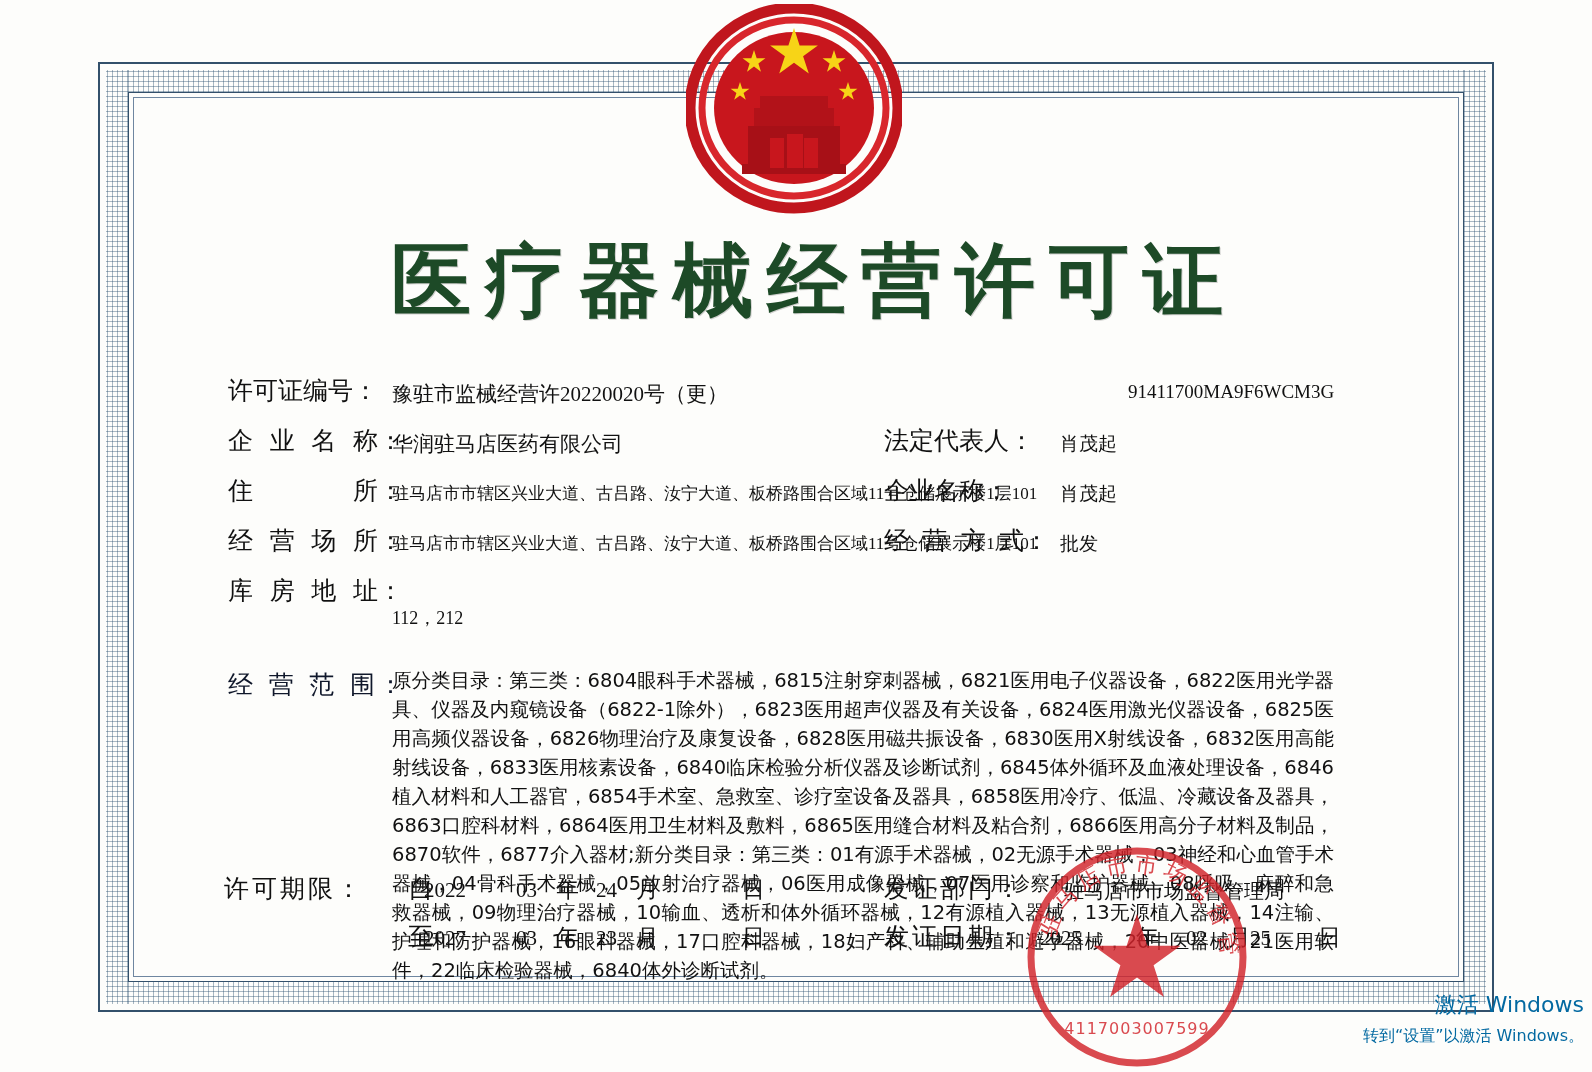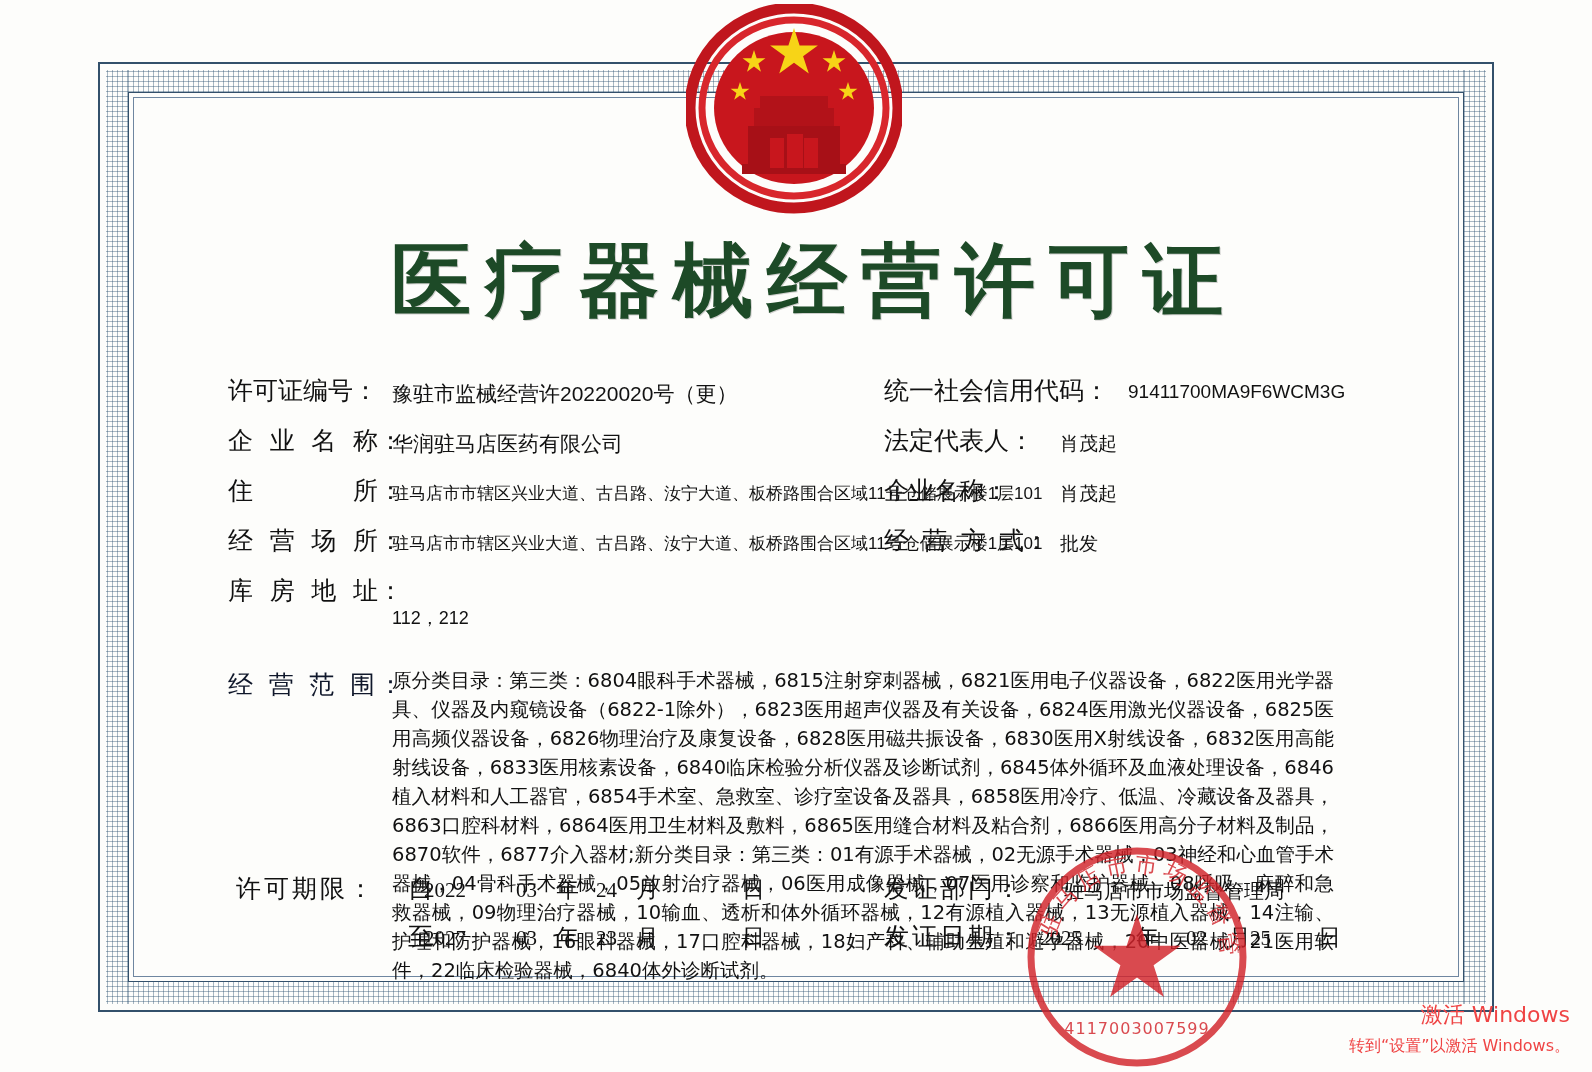--- a/index.html
+++ b/index.html
@@ -98,21 +98,21 @@
     font-size: 25px;
     color: #111;
     font-family: "DejaVu Serif", "Liberation Serif", serif;
     white-space: nowrap;
   }
   .val {
     position: absolute;
     font-size: 19px;
     color: #111;
     white-space: nowrap;
-    font-family: Liberation Sans, sans-serif;
+    font-family: Liberation Serif, serif;
   }
   .val.big { font-size: 21px; }
 
   .colL-lbl { left: 228px; }
   .colL-val { left: 392px; }
   .colR-lbl { left: 884px; }
   .colR-val { left: 1060px; }
 
   
   .j2 { width: 150px; display: inline-block; text-align: justify; text-align-last: justify; }
@@ -156,25 +156,24 @@
     position: absolute;
     left: 1022px; top: 842px;
     width: 230px; height: 230px;
     opacity: 0.82;
     pointer-events: none;
   }
 
   
   .wm {
     position: absolute;
-    right: 22px;
-    color: #ef4444;
+    right: 8px;
+    color: #0369a1;
     font-family: "DejaVu Sans", "Liberation Sans", sans-serif;
     white-space: nowrap;
-    margin-top: 10px;
   }
   .wm1 { top: 990px; font-size: 22px; }
   .wm2 { top: 1026px; font-size: 16px; }
 </style>
 </head>
 <body>
 
 <div class="cert">
 
   <div class="border-outer"></div>
@@ -205,21 +204,20 @@
     </svg>
   </div>
 
   <div class="title">医疗器械经营许可证</div>
 
   <div class="fields">
 
     <div class="row">
       <span class="lbl colL-lbl" style="top:14px">许可证编号：</span>
       <span class="val big colL-val" style="top:20px">豫驻市监械经营许20220020号（更）</span>
-      <span class="lbl colR-lbl" style="top:14px">统一社会信用代码：</span>
       <span class="val colR-val" style="top:21px; left:1128px">91411700MA9F6WCM3G</span>
     </div>
 
     <div class="row">
       <span class="lbl colL-lbl" style="top:14px"><span class="j2">企业名称</span>：</span>
       <span class="val big colL-val" style="top:20px">华润驻马店医药有限公司</span>
       <span class="lbl colR-lbl" style="top:14px">法定代表人：</span>
       <span class="val colR-val" style="top:21px">肖茂起</span>
     </div>
 
@@ -242,21 +240,21 @@
       <span class="val colL-val" style="top:46px; font-size:18px">112，212</span>
     </div>
 
   </div>
 
   <div class="scope-label"><span class="j2">经营范围</span>：</div>
   <div class="scope-text">原分类目录：第三类：6804眼科手术器械，6815注射穿刺器械，6821医用电子仪器设备，6822医用光学器具、仪器及内窥镜设备（6822-1除外），6823医用超声仪器及有关设备，6824医用激光仪器设备，6825医用高频仪器设备，6826物理治疗及康复设备，6828医用磁共振设备，6830医用X射线设备，6832医用高能射线设备，6833医用核素设备，6840临床检验分析仪器及诊断试剂，6845体外循环及血液处理设备，6846植入材料和人工器官，6854手术室、急救室、诊疗室设备及器具，6858医用冷疗、低温、冷藏设备及器具，6863口腔科材料，6864医用卫生材料及敷料，6865医用缝合材料及粘合剂，6866医用高分子材料及制品，6870软件，6877介入器材;新分类目录：第三类：01有源手术器械，02无源手术器械，03神经和心血管手术器械，04骨科手术器械，05放射治疗器械，06医用成像器械，07医用诊察和监护器械，08呼吸、麻醉和急救器械，09物理治疗器械，10输血、透析和体外循环器械，12有源植入器械，13无源植入器械，14注输、护理和防护器械，16眼科器械，17口腔科器械，18妇产科、辅助生殖和避孕器械，20中医器械，21医用软件，22临床检验器械，6840体外诊断试剂。</div>
 
   <div class="bottom">
 
-    <span class="b-lbl" style="left:236px; top:2px">许可期限：</span>
+    <span class="b-lbl" style="left:224px; top:2px">许可期限：</span>
     <span class="b-mark" style="left:408px; top:2px">自</span>
     <span class="b-num" style="left:424px; top:8px">2022</span>
     <span class="b-num" style="left:516px; top:8px">03</span>
     <span class="b-unit" style="left:556px; top:4px">年</span>
     <span class="b-num" style="left:596px; top:8px">24</span>
     <span class="b-unit" style="left:636px; top:4px">月</span>
     <span class="b-unit" style="left:742px; top:4px">日</span>
 
     <span class="b-lbl" style="left:884px; top:2px">发证部门：</span>
     <span class="b-val" style="left:1064px; top:8px">驻马店市市场监督管理局</span>

